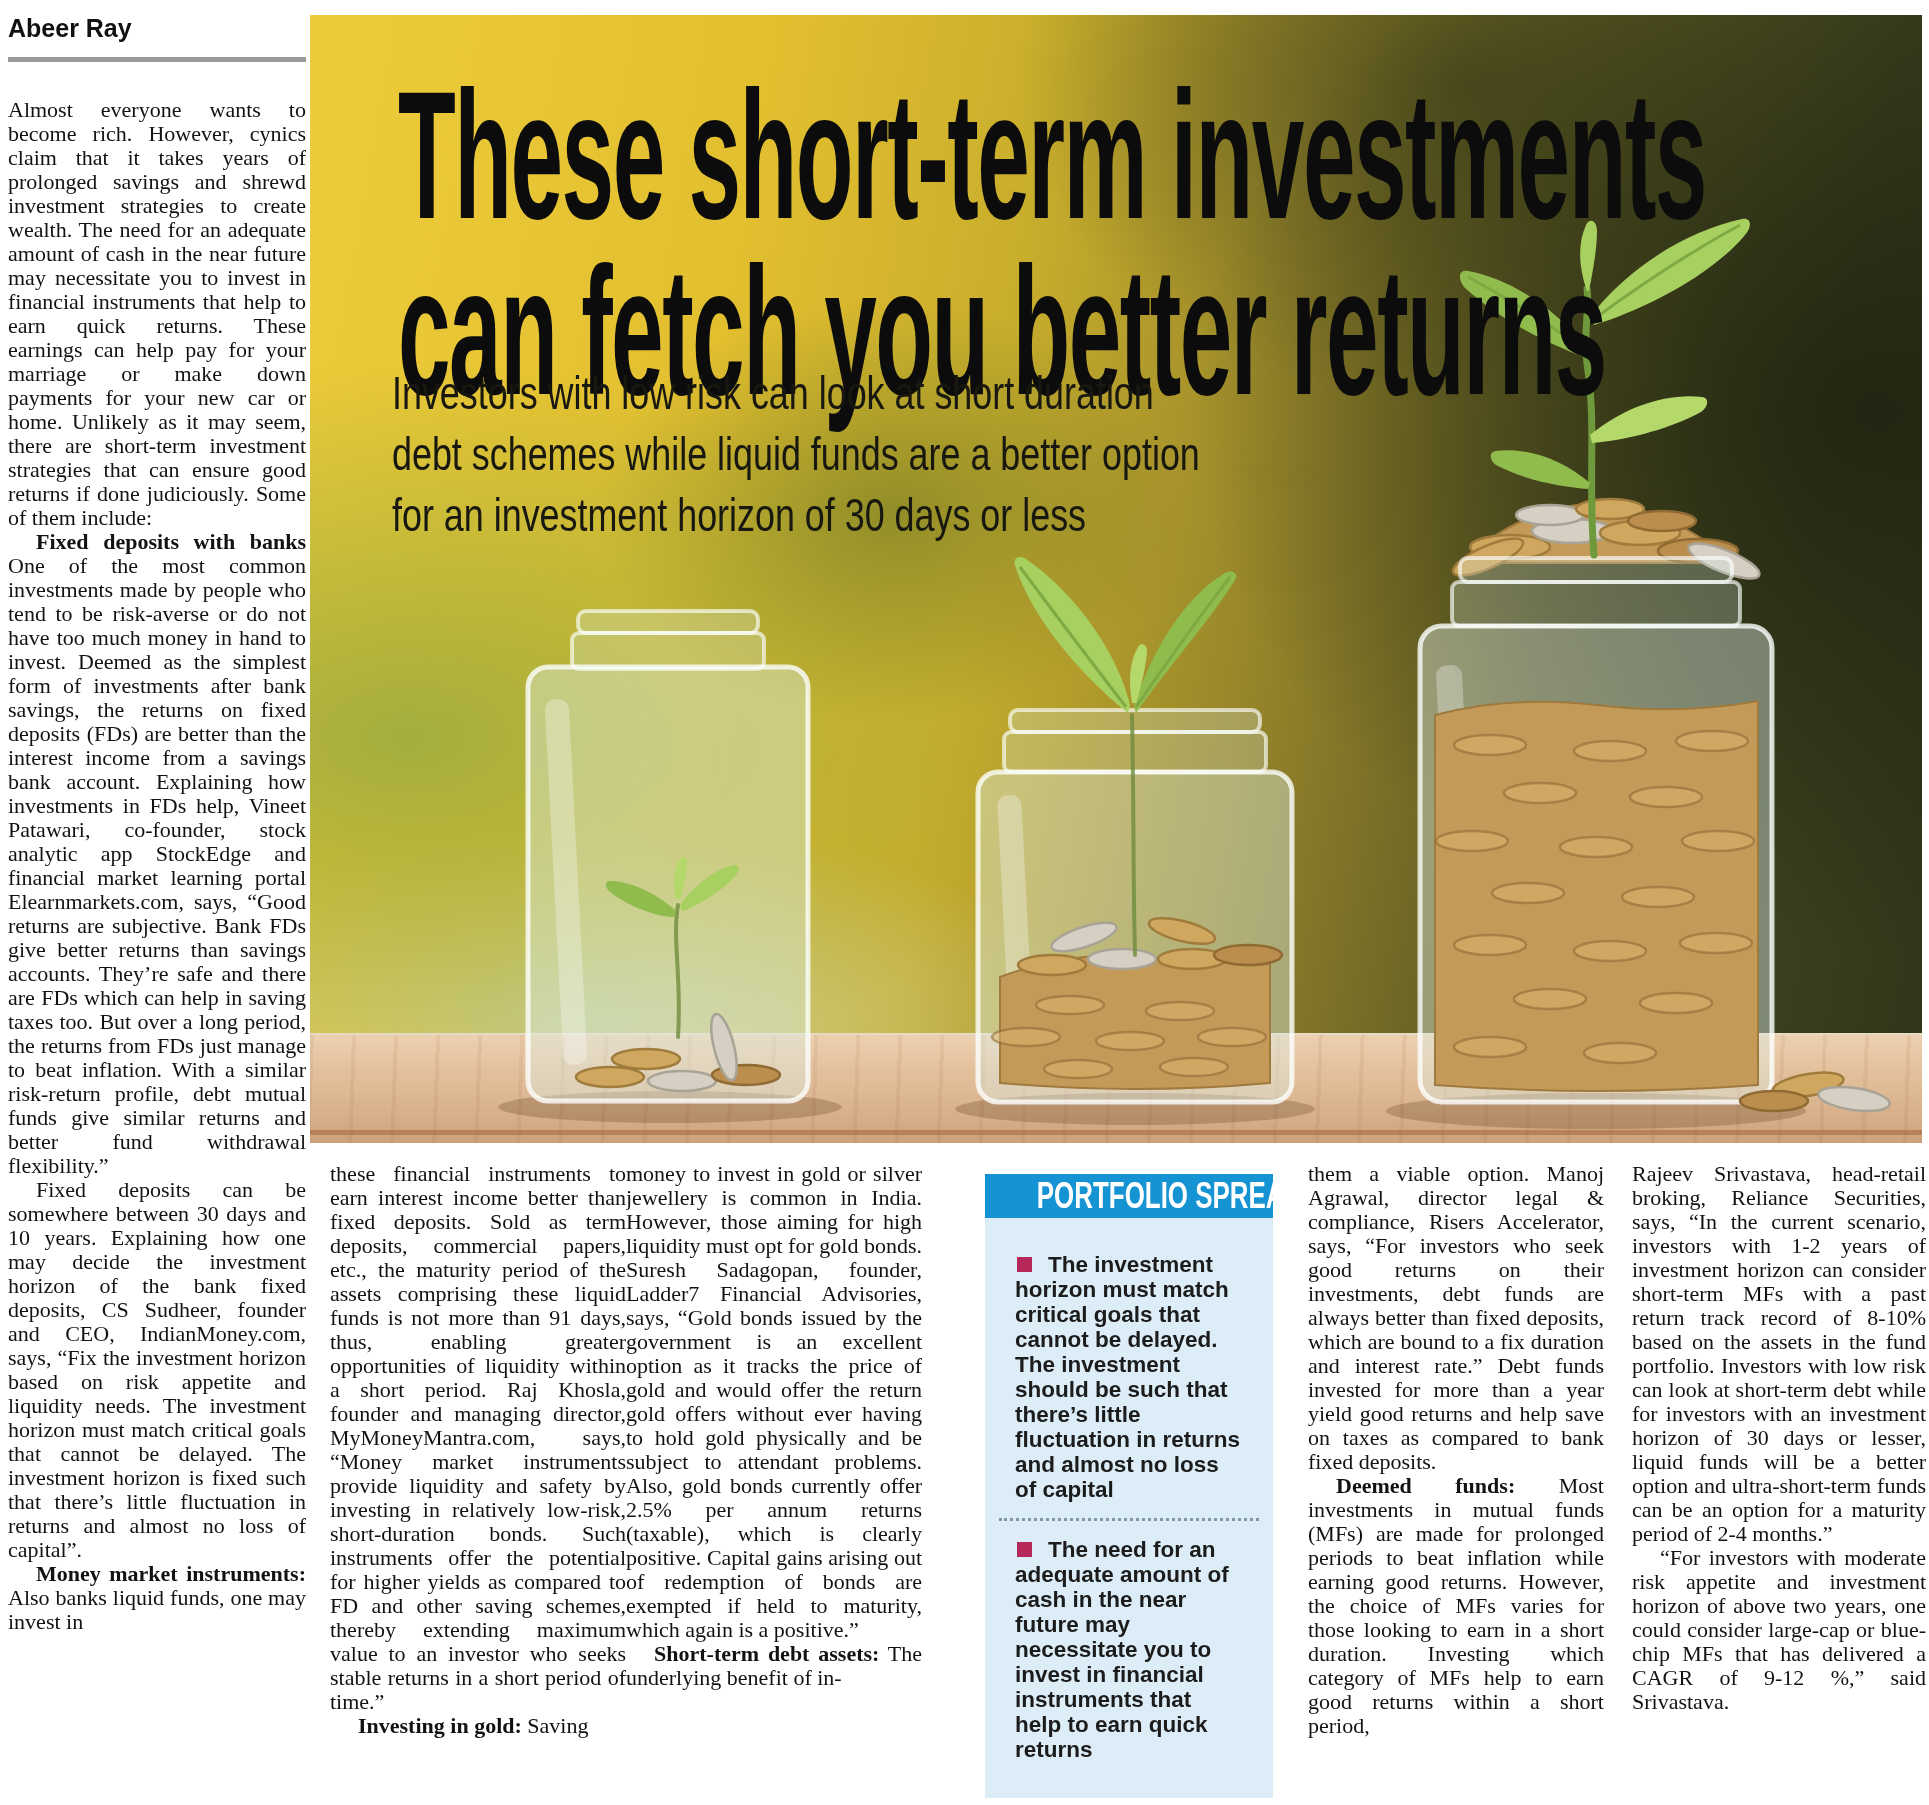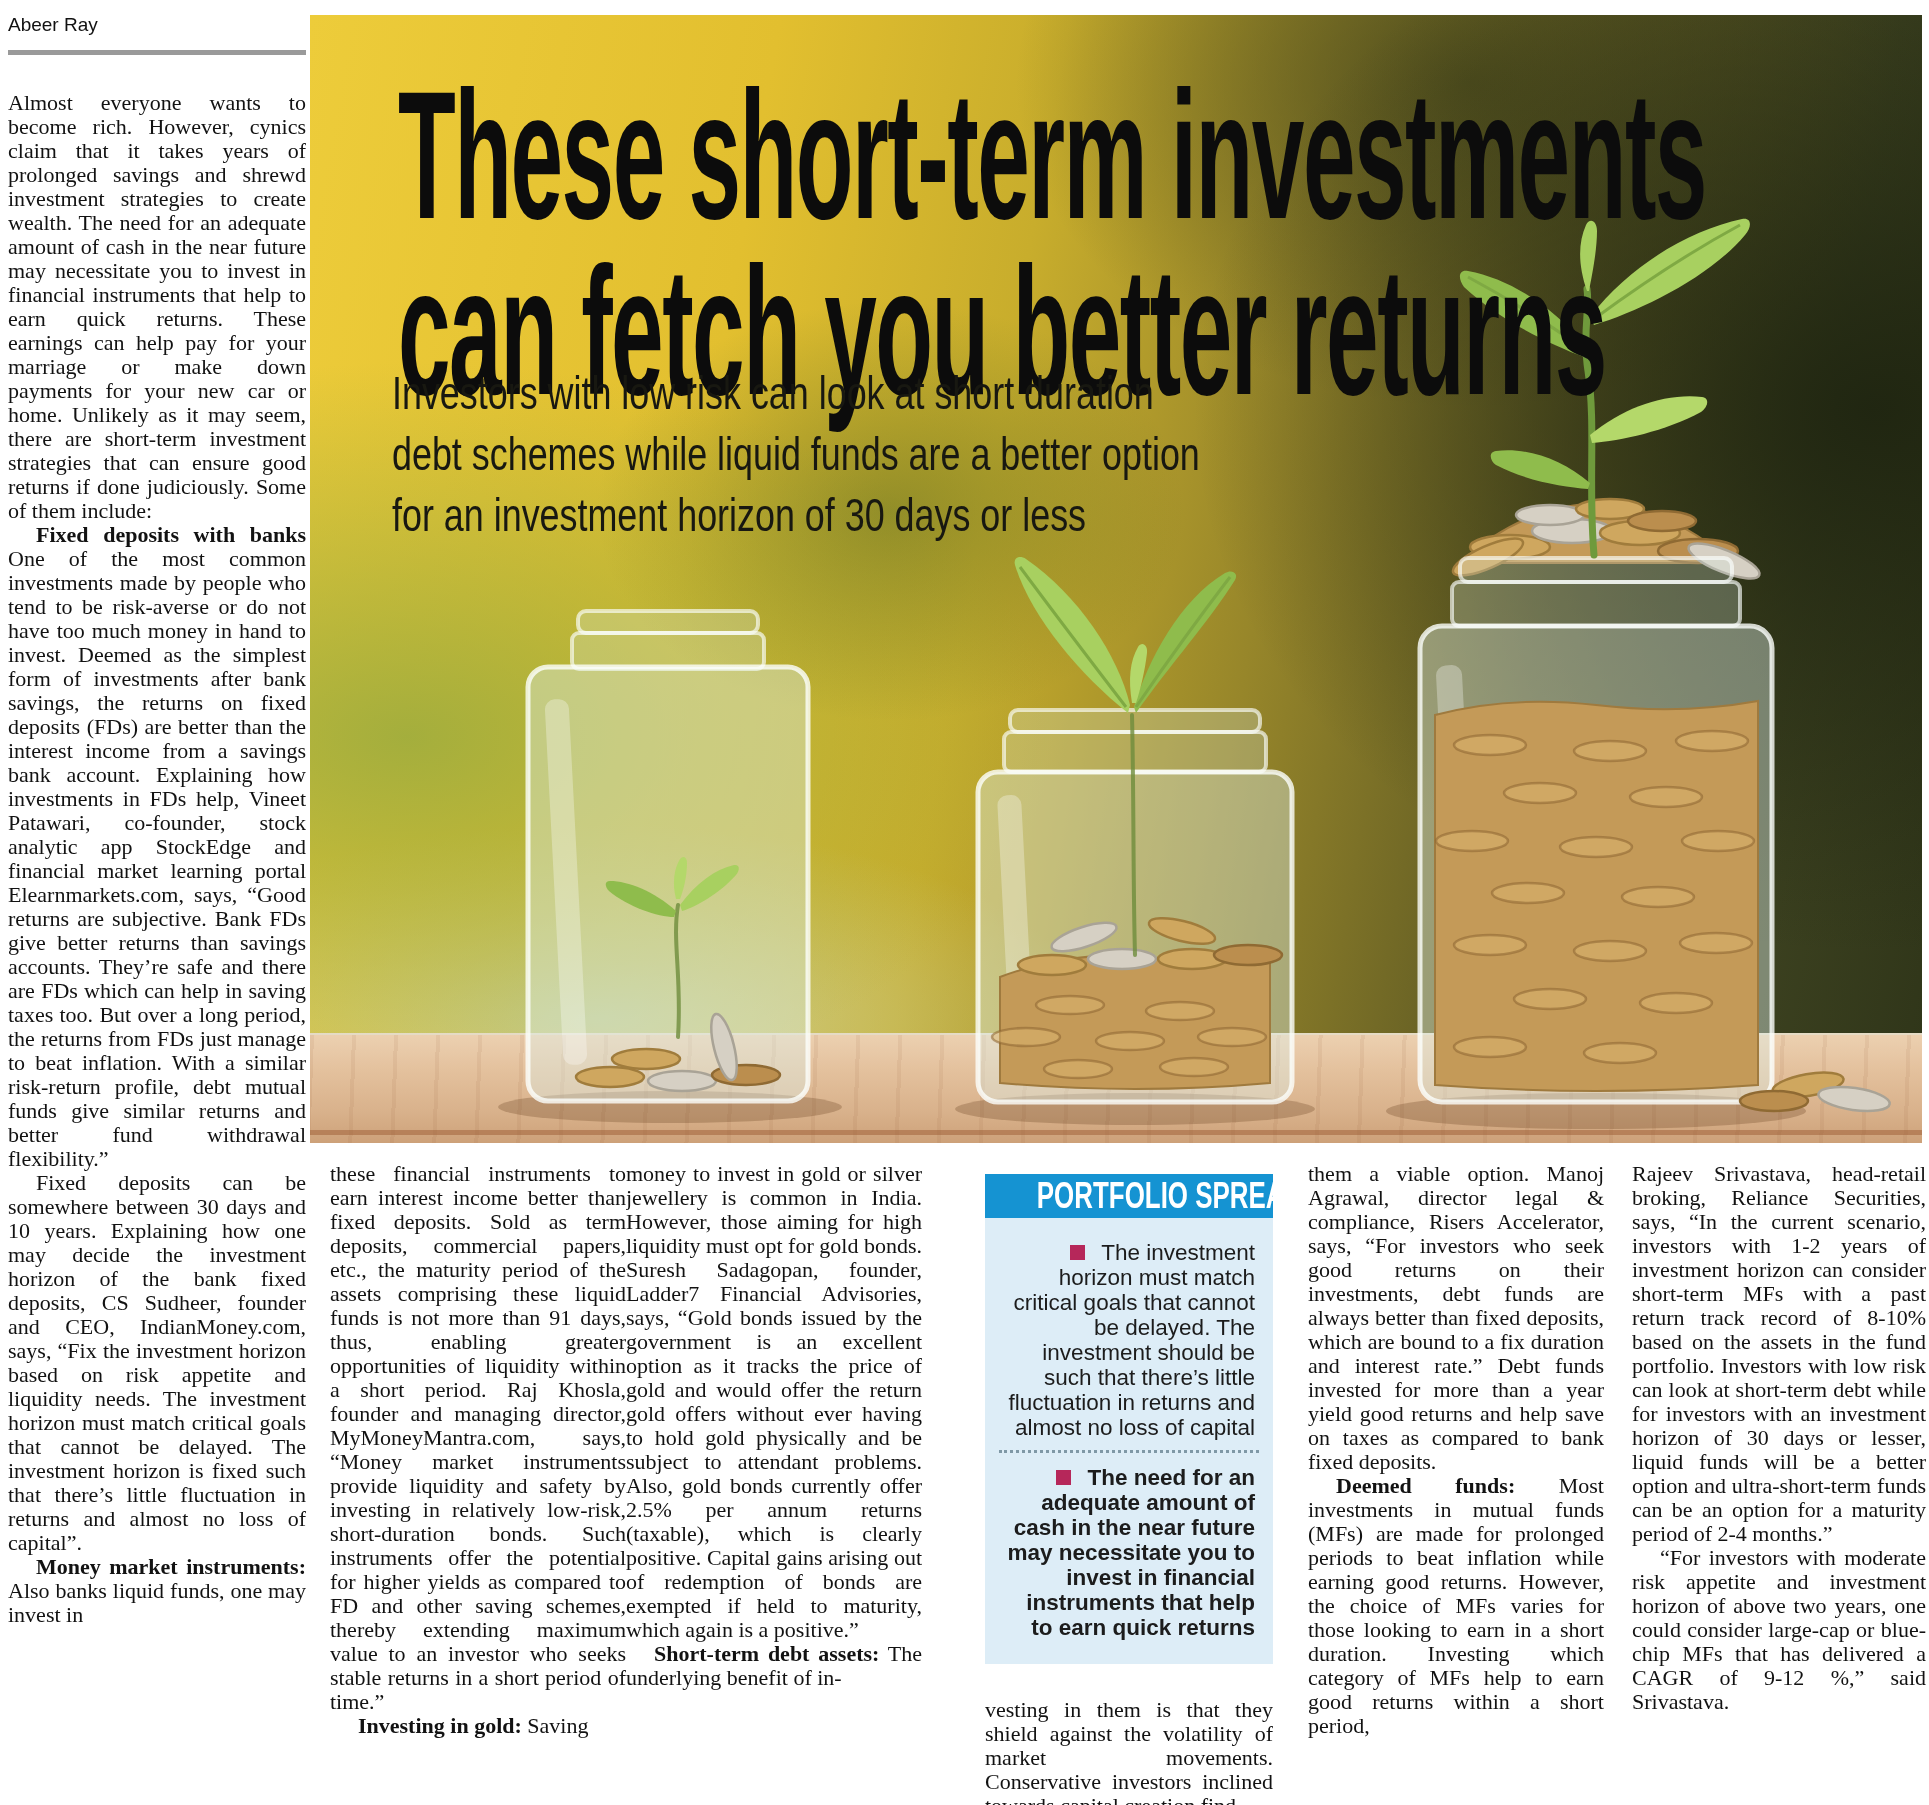--- a/index.html
+++ b/index.html
@@ -1,21 +1,21 @@
 <!DOCTYPE html>
 <html><head>
 <meta charset="utf-8">
 <style>
   html,body{margin:0;padding:0;background:#ffffff;}
   .page{position:relative;width:1929px;height:1805px;background:#ffffff;overflow:hidden;
         font-family:"Liberation Serif",serif;color:#121212;}
 
   
   .leftcol{position:absolute;left:8px;top:14px;width:298px;}
-  .byline{font-family:"Liberation Sans",sans-serif;font-weight:normal;font-size:19px;color:#111;}
+  .byline{font-family:"Liberation Sans",sans-serif;font-weight:bold;font-size:25px;color:#111;}
   .byline-rule{width:298px;height:5px;background:#9a9a9a;margin:14px 0 10px 0;}
   .bodytext{font-size:22px;line-height:24px;text-align:justify;}
   .bodytext p{margin:0;}
   .bodytext p.ind{text-indent:28px;}
   .lead{font-weight:bold;}
   .leftbody{height:1720px;overflow:hidden;margin-top:36px;}
 
   
   .photo{position:absolute;left:310px;top:15px;width:1612px;height:1128px;overflow:hidden;}
   .ph-bg{position:absolute;inset:0;
@@ -66,21 +66,21 @@
   .bcol3{left:985px;width:288px;}
   .bcol4{left:1308px;width:296px;}
   .bcol5{left:1632px;width:294px;}
 
   
   .pbox{width:288px;margin:12px 0 34px 0;font-family:"Liberation Sans",sans-serif;}
   .pbox-header{height:44px;line-height:44px;background:#1593d2;color:#ffffff;text-align:center;}
   .pbox-title{display:inline-block;font-weight:bold;font-size:36px;transform:scaleX(0.72);
     transform-origin:center;white-space:nowrap;letter-spacing:0;}
   .pbox-body{background:#ddedf7;padding:18px 14px 20px 14px;font-size:22.5px;line-height:25px;color:#1c1c1c;}
-  .pbox-body p{margin:4px;text-align:right;}
+  .pbox-body p{margin:16px;text-align:left;font-weight:bold;}
   .pbullet{display:inline-block;width:15px;height:15px;background:#b6275a;margin:0 16px 0 2px;}
   .pbox-sep{border-top:3px dotted #7f98a6;margin:10px 0 12px 0;}
   .pb2{font-weight:bold;}
 </style>
 </head>
 <body>
 
 <div class="page">
 
   <div class="leftcol">

